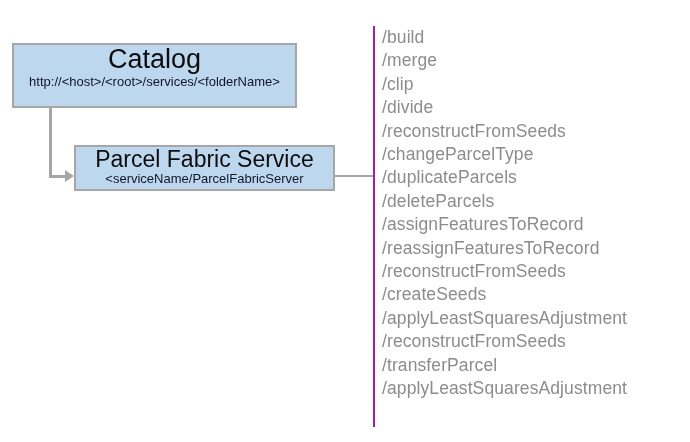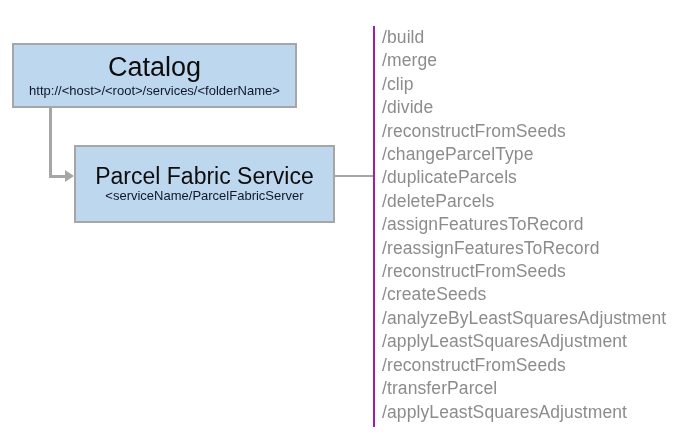--- a/index.html
+++ b/index.html
@@ -24,21 +24,20 @@
 
   
   .node-box {
     position: absolute;
     box-sizing: border-box;
     background: #bdd7ee;
     border: 2px solid #a6a6a6;
     display: flex;
     flex-direction: column;
     align-items: center;
-    justify-content: center;
   }
   .node-title {
     color: #0d0d0d;
     line-height: 1.05;
     white-space: nowrap;
   }
   .node-subtitle {
     color: #0f172a;
     white-space: nowrap;
     line-height: 1.1;
@@ -55,21 +54,21 @@
     margin-bottom: 2px;
   }
   #catalog-box .node-subtitle {
     font-size: 13px;
   }
 
   #service-box {
     left: 74px;
     top: 145px;
     width: 261px;
-    height: 78px;
+    height: 46px;
   }
   #service-box .node-title {
     font-size: 23px;
     margin-bottom: 1px;
   }
   #service-box .node-subtitle {
     font-size: 13px;
   }
 
   
@@ -161,21 +160,20 @@
         <li>/clip</li>
         <li>/divide</li>
         <li>/reconstructFromSeeds</li>
         <li>/changeParcelType</li>
         <li>/duplicateParcels</li>
         <li>/deleteParcels</li>
         <li>/assignFeaturesToRecord</li>
         <li>/reassignFeaturesToRecord</li>
         <li>/reconstructFromSeeds</li>
         <li>/createSeeds</li>
-        <li>/analyzeByLeastSquaresAdjustment</li>
         <li>/applyLeastSquaresAdjustment</li>
         <li>/reconstructFromSeeds</li>
         <li>/transferParcel</li>
         <li>/applyLeastSquaresAdjustment</li>
       </ul>
   </div>
 
 </div>
 
 </body></html>

